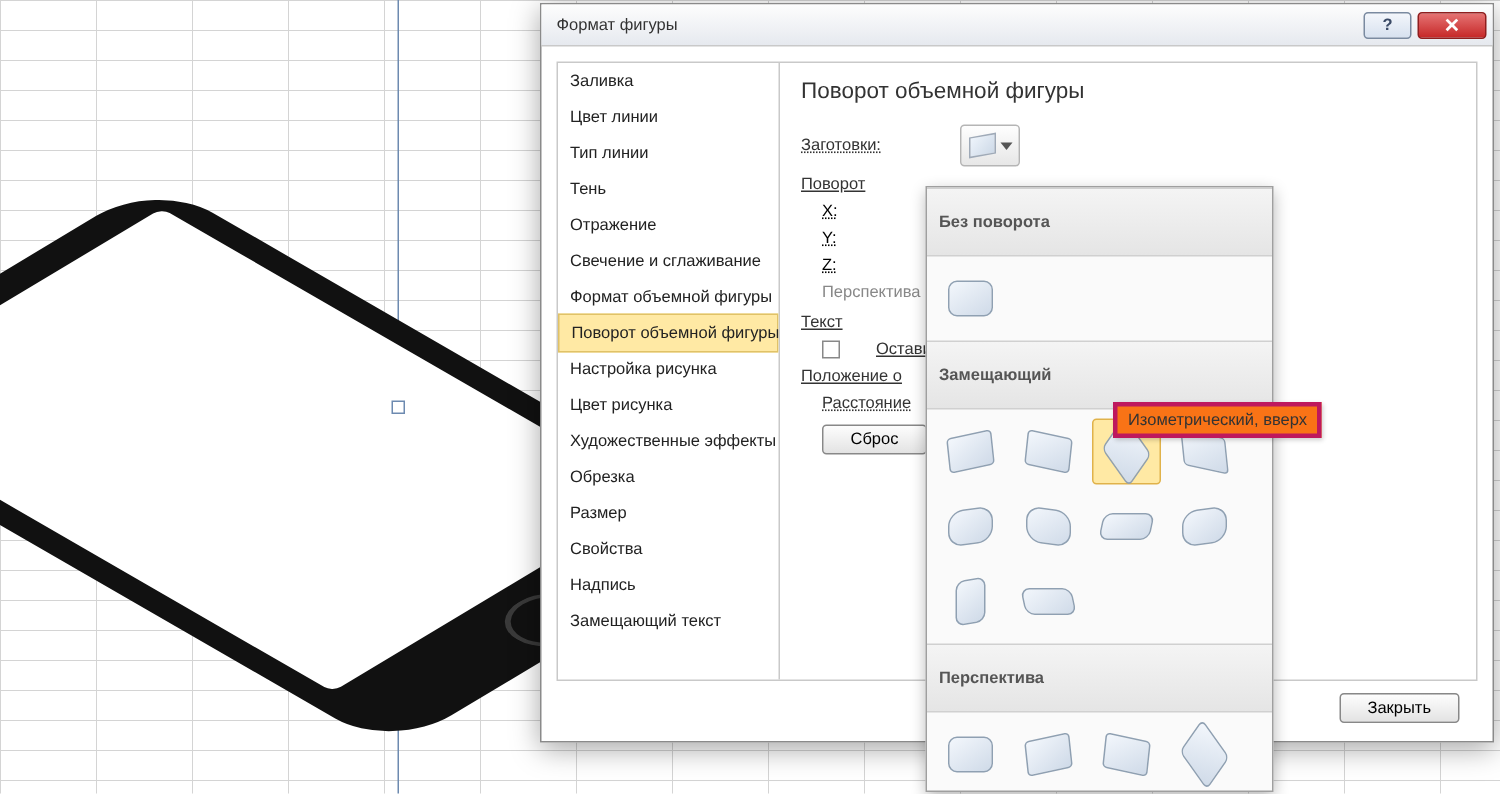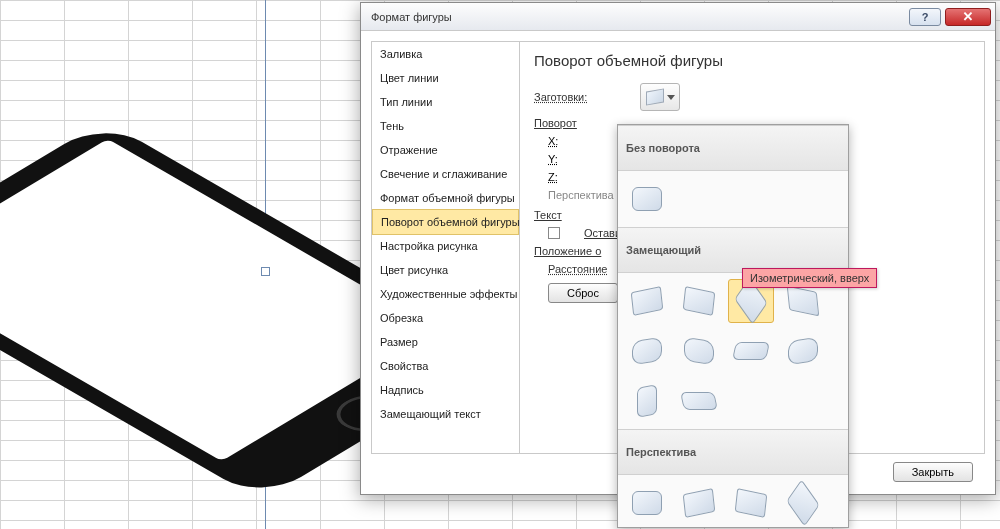--- a/index.html
+++ b/index.html
@@ -66,21 +66,21 @@
 .thumb { width:30px; height:24px; background:linear-gradient(145deg,#f3f7fc,#cfdae8); border:1px solid #8fa0b2; border-radius:3px; }
 .thumb.iso1 { transform:skewY(-12deg) skewX(6deg); }
 .thumb.iso2 { transform:skewY(12deg) skewX(-6deg); }
 .thumb.iso3 { width:30px;height:26px; transform:rotate(45deg) skewX(10deg) skewY(10deg); border-radius:4px; }
 .thumb.flat { transform:none; border-radius:6px; }
 .thumb.pill { border-radius:10px; transform:skewY(-8deg); }
 .thumb.wide { width:34px; height:18px; border-radius:6px; transform:skewX(-12deg); }
 .thumb.tall { width:20px; height:30px; border-radius:6px; transform:skewY(-10deg); }
 
 
-.ttip { position:absolute; left:742px; top:268px; background:#fca5a5; border:1px solid #be185d; padding:3px 7px; color:#333; z-index:40; white-space:nowrap; box-shadow:1px 1px 3px rgba(0,0,0,.2);}
+.ttip { position:absolute; left:742px; top:268px; background:#f97316; border:3px solid #be185d; padding:3px 7px; color:#333; z-index:40; white-space:nowrap; box-shadow:1px 1px 3px rgba(0,0,0,.2);}
 </style>
 </head>
 <body>
 
 <div class="sheet"></div>
 <div class="vguide"></div>
 
 <div class="phone">
   <div class="body"></div>
   <div class="screen"></div>

